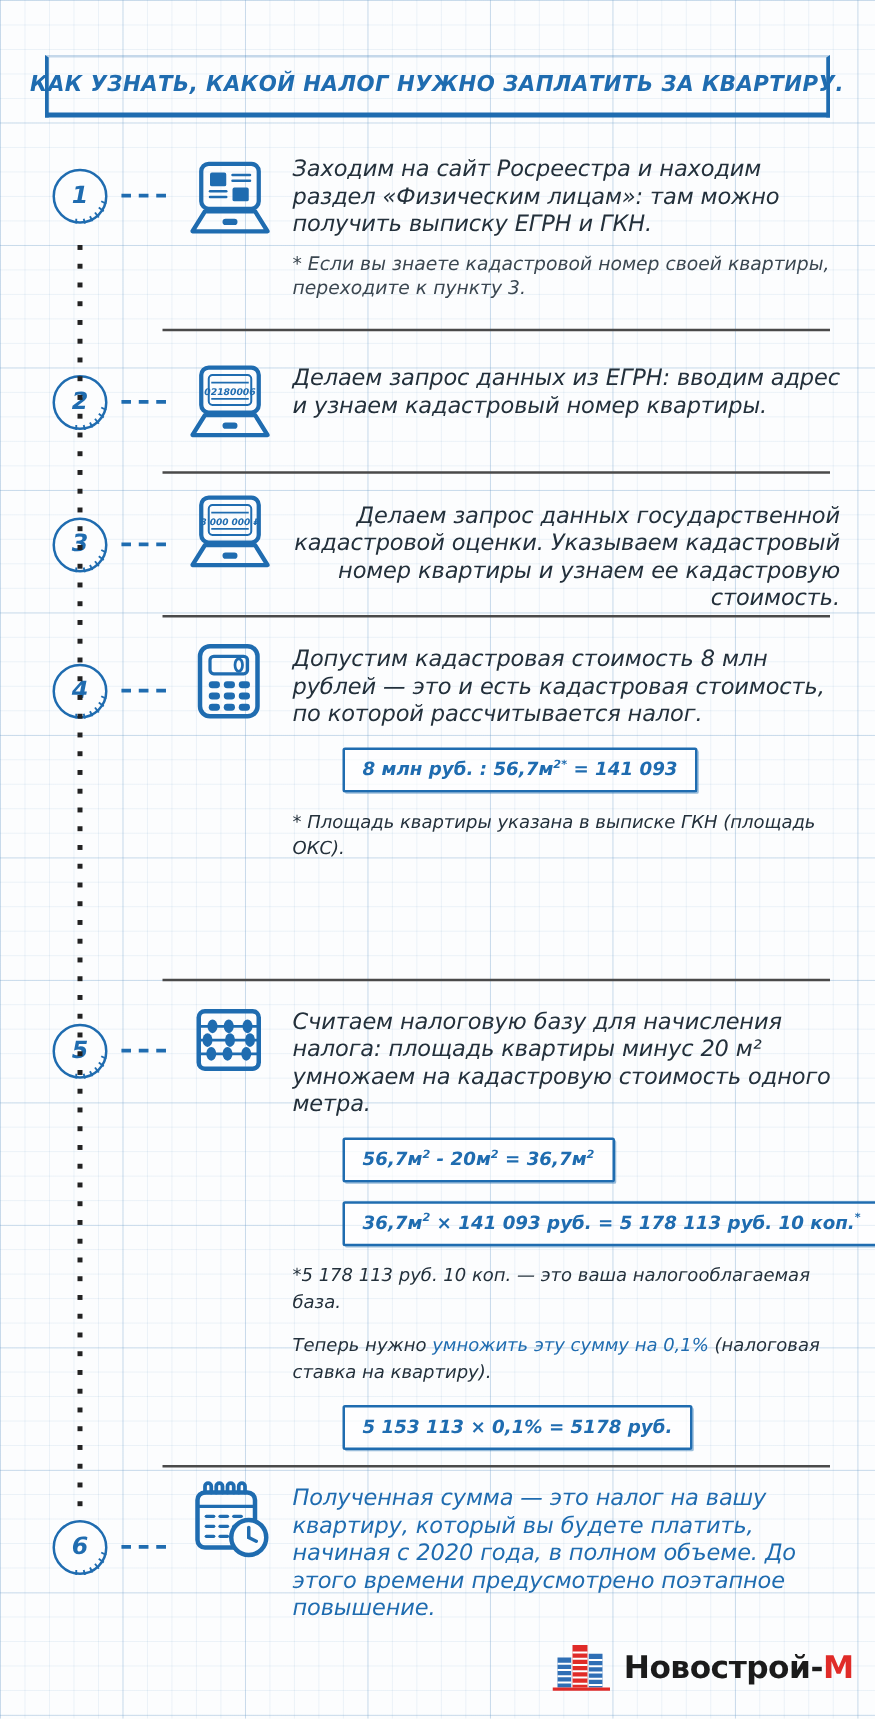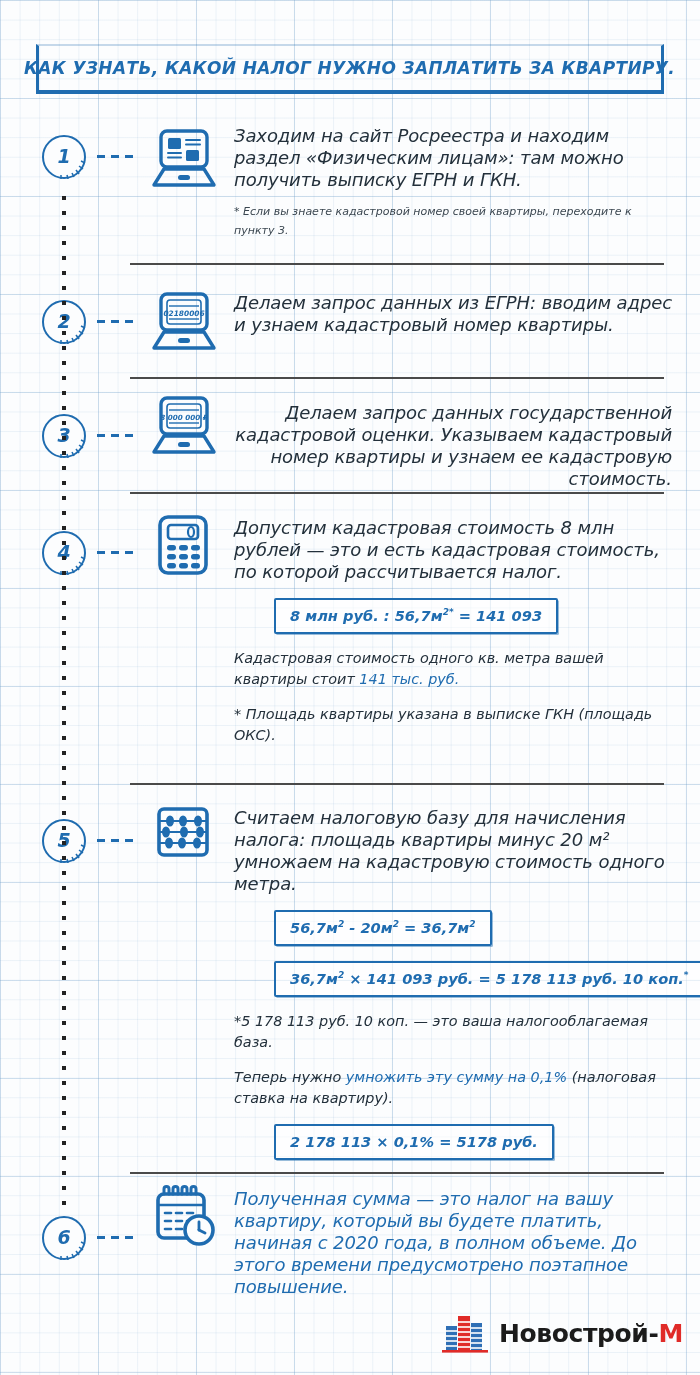--- a/index.html
+++ b/index.html
@@ -120,21 +120,21 @@
     font-style: italic;
     font-size: 18px;
     line-height: 22px;
     color: #23303b;
     letter-spacing: -0.1px;
   }
   .t-main.blue { color: #1f6cb0; }
   .t-note {
     font-family: "DejaVu Sans", sans-serif;
     font-style: italic;
-    font-size: 11px;
+    font-size: 15px;
     line-height: 19px;
     color: #3a4650;
     margin-top: 11px;
   }
   .t-sub {
     font-family: "DejaVu Sans", sans-serif;
     font-style: italic;
     font-size: 14.4px;
     line-height: 21px;
     color: #23303b;
@@ -337,21 +337,20 @@
           <rect x="39" y="41" width="9" height="5.5" rx="2.7"></rect>
           <rect x="15" y="50" width="9" height="5.5" rx="2.7"></rect>
           <rect x="27" y="50" width="9" height="5.5" rx="2.7"></rect>
           <rect x="39" y="50" width="9" height="5.5" rx="2.7"></rect>
         </g>
       </svg>
     </div>
     <div class="step-body" style="top:-2px;">
       <div class="t-main">Допустим кадастровая стоимость 8 млн рублей — это и есть кадастровая стоимость, по которой рассчитывается налог.</div>
       <div class="formula">8 млн руб. : 56,7м<sup>2</sup><sup>*</sup> = 141 093</div>
-      <div class="t-sub"><span>Кадастровая стоимость одного кв. метра вашей квартиры стоит </span><span class="hl">141 тыс. руб.</span></div>
       <div class="t-sub">* Площадь квартиры указана в выписке ГКН (площадь ОКС).</div>
     </div>
   </div>
 
   <div class="divider" style="top:783px;"></div>
 
   <div class="step" style="top:809px;">
     <div class="num-circle" style="top:10px;">
       <div class="ring"></div>
       <svg class="hatch" viewBox="0 0 44 44">
@@ -387,21 +386,21 @@
             <ellipse cx="45" cy="40" rx="4" ry="5.5"></ellipse>
         </g>
       </svg>
     </div>
     <div class="step-body" style="top:-2px;">
       <div class="t-main">Считаем налоговую базу для начисления налога: площадь квартиры минус 20 м² умножаем на кадастровую стоимость одного метра.</div>
       <div class="formula">56,7м<sup>2</sup> - 20м<sup>2</sup> = 36,7м<sup>2</sup></div>
       <div class="formula">36,7м<sup>2</sup> × 141 093 руб. = 5 178 113 руб. 10 коп.<sup>*</sup></div>
       <div class="t-sub">*5 178 113 руб. 10 коп. — это ваша налогооблагаемая база.</div>
       <div class="t-sub"><span>Теперь нужно </span><span class="hl">умножить эту сумму на 0,1%</span><span> (налоговая ставка на квартиру).</span></div>
-      <div class="formula">2 178 113 × 0,1% = 5178 руб.</div>
+      <div class="formula">5 153 113 × 0,1% = 5178 руб.</div>
     </div>
   </div>
 
   <div class="divider" style="top:1172px;"></div>
 
   <div class="step" style="top:1193px;">
     <div class="num-circle" style="top:23px;">
       <div class="ring"></div>
       <svg class="hatch" viewBox="0 0 44 44">
         <g stroke="#1f6cb0" stroke-width="1.5">

